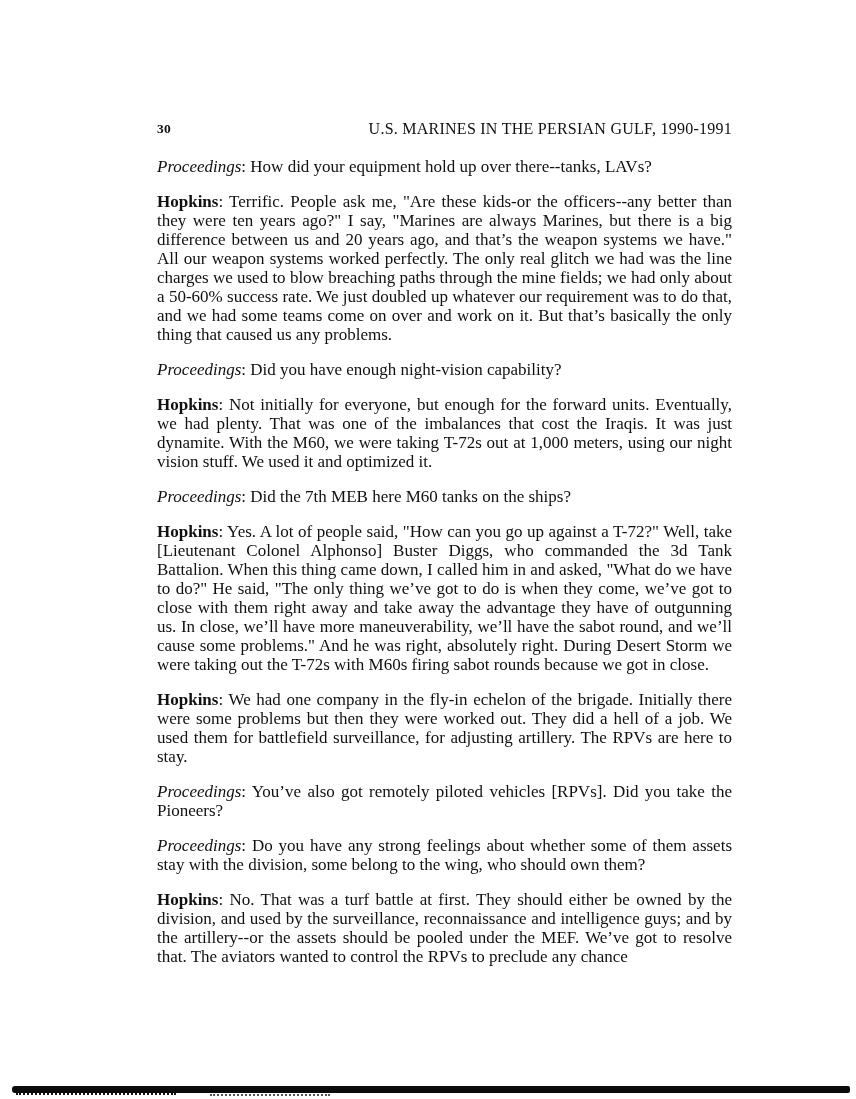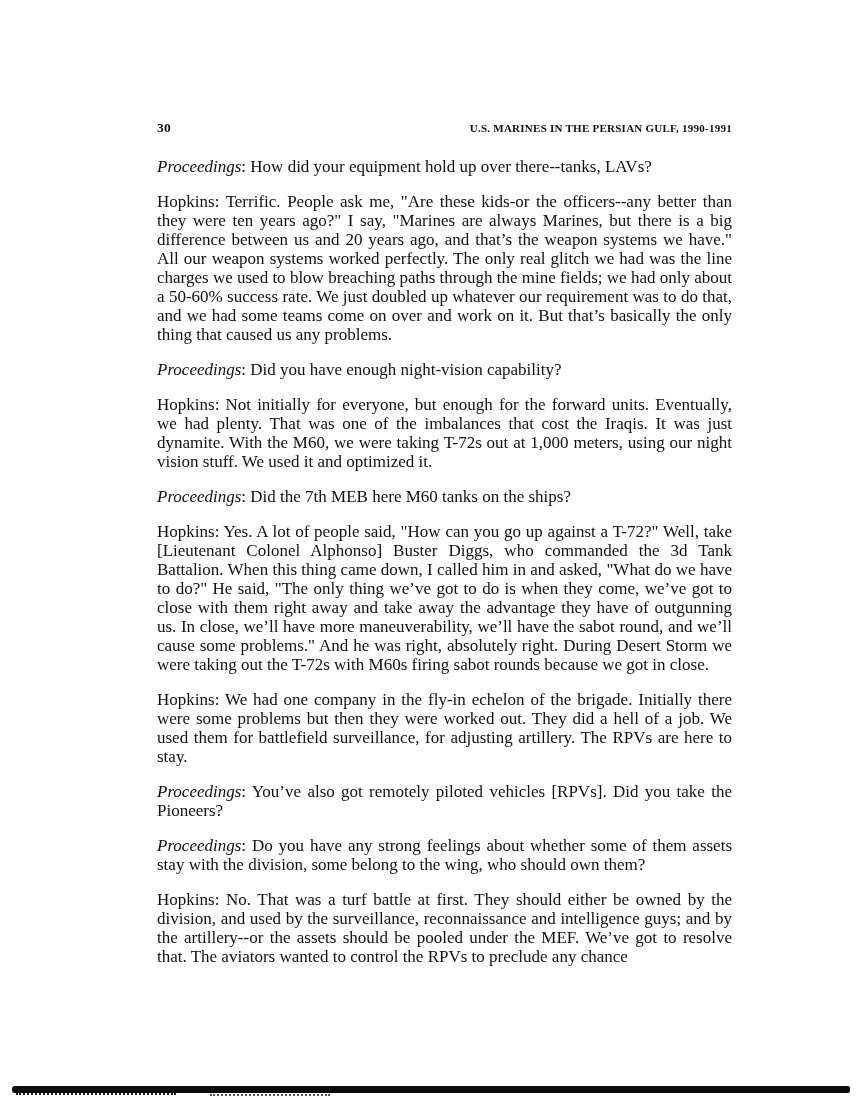--- a/index.html
+++ b/index.html
@@ -24,39 +24,39 @@
     display: flex;
     justify-content: space-between;
     align-items: center;
   }
   .page-num {
     font-size: 13.5px;
     font-weight: 600;
     letter-spacing: 0.3px;
   }
   .running-title {
-    font-size: 11px;
-    font-weight: 700;
+    font-size: 16px;
+    font-weight: 400;
     letter-spacing: 0.25px;
     white-space: nowrap;
   }
   .content {
     position: absolute;
     left: 157px;
     top: 157px;
     width: 575px;
     font-size: 17px;
     line-height: 19px;
     text-align: justify;
   }
   .para {
     margin: 0 0 16px 0;
   }
   .sp-italic { font-style: italic; }
-  .sp-bold   { font-weight: 400; }
+  .sp-bold   { font-weight: 700; }
   .scan-bar {
     position: absolute;
     left: 12px;
     top: 1086px;
     width: 838px;
     height: 7px;
     background: #0b0b0b;
     border-radius: 3px 2px 2px 3px;
   }
   .scan-fray-1 {

